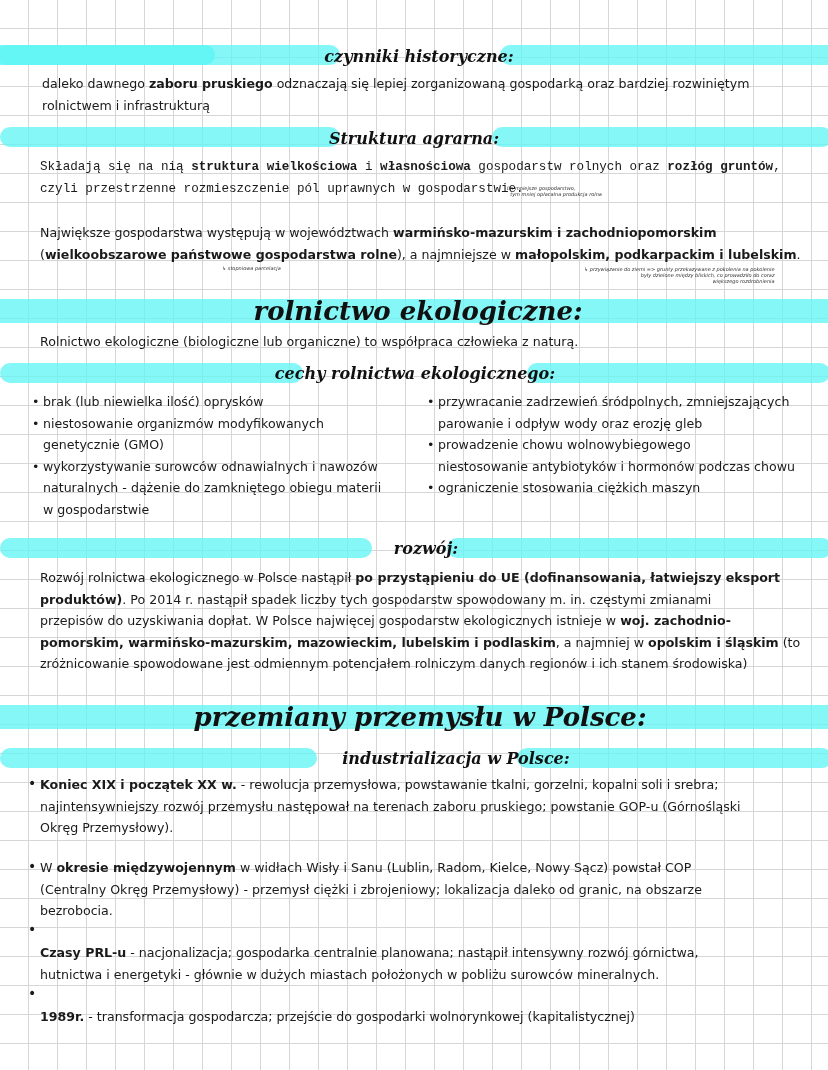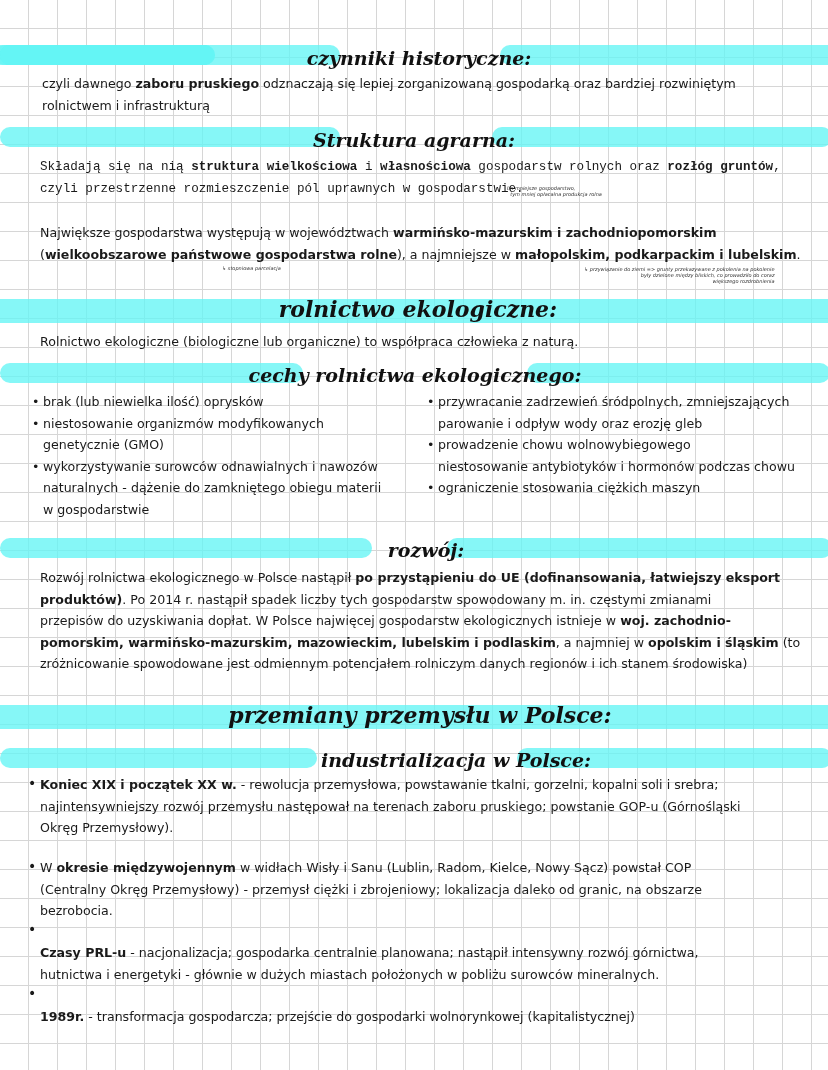--- a/index.html
+++ b/index.html
@@ -11,23 +11,23 @@
       linear-gradient(to bottom, #d6d6d6 1px, transparent 1px);
     background-size:29px 29px;
     background-position:28px 28px;
     font-family:"DejaVu Sans", sans-serif;
     color:#1a1a1a;
   }
   .bar { position:absolute; background:rgba(100,245,245,0.78); border-radius:12px; height:20px; }
   .bar.big { height:24px; border-radius:0; }
   .heading {
     position:absolute; font-family:"DejaVu Serif", serif; font-style:italic; font-weight:bold;
-    font-size:19px; color:#111; white-space:nowrap; transform:translateX(-50%);
+    font-size:16px; color:#111; white-space:nowrap; transform:translateX(-50%);
   }
-  .heading.big { font-size:22px; }
+  .heading.big { font-size:26px; }
   .txt { position:absolute; font-size:12.6px; line-height:21.5px; white-space:nowrap; }
   .txt b { font-weight:bold; }
   .note { position:absolute; font-size:5px; line-height:6px; color:#333; white-space:nowrap; font-style:italic; }
   .bullet::before { content:"•"; position:absolute; left:-11px; }
   .dot { position:absolute; font-size:14px; }
 </style>
 </head>
 <body>
 
 <div class="bar" style="left:0;top:45px;width:215px;"></div>
@@ -42,21 +42,21 @@
 <div class="bar" style="left:0;top:45px;width:0;"></div>
 
 <div class="bar" style="left:0;top:45px;width:213px;"></div>
 <div class="bar" style="left:0;top:45px;width:213px;"></div>
 <div class="bar" style="left:0;top:45px;width:213px;"></div>
 <div class="bar" style="left:0;top:45px;width:213px;"></div>
 <div class="bar" style="left:0;top:45px;width:340px;"></div>
 <div class="bar" style="left:500px;top:45px;width:340px;"></div>
 <div class="heading" style="left:419px;top:47px;">czynniki historyczne:</div>
 <div class="txt" style="left:42px;top:73px;">
-  <span>czyli dawnego </span><b>zaboru pruskiego</b><span> odznaczają się lepiej zorganizowaną gospodarką oraz bardziej rozwiniętym</span><br>
+  <span>daleko dawnego </span><b>zaboru pruskiego</b><span> odznaczają się lepiej zorganizowaną gospodarką oraz bardziej rozwiniętym</span><br>
   <span>rolnictwem i infrastrukturą</span>
 </div>
 
 <div class="bar" style="left:0;top:127px;width:340px;"></div>
 <div class="bar" style="left:492px;top:127px;width:340px;"></div>
 <div class="heading" style="left:414px;top:129px;">Struktura agrarna:</div>
 <div class="txt" style="left:40px;top:157px;font-family:Liberation Mono, monospace;">
   <span>Składają się na nią </span><b>struktura wielkościowa</b><span> i </span><b>własnościowa</b><span> gospodarstw rolnych oraz </span><b>rozłóg gruntów</b><span>,</span><br>
   <span>czyli przestrzenne rozmieszczenie pól uprawnych w gospodarstwie.</span>
 </div>

